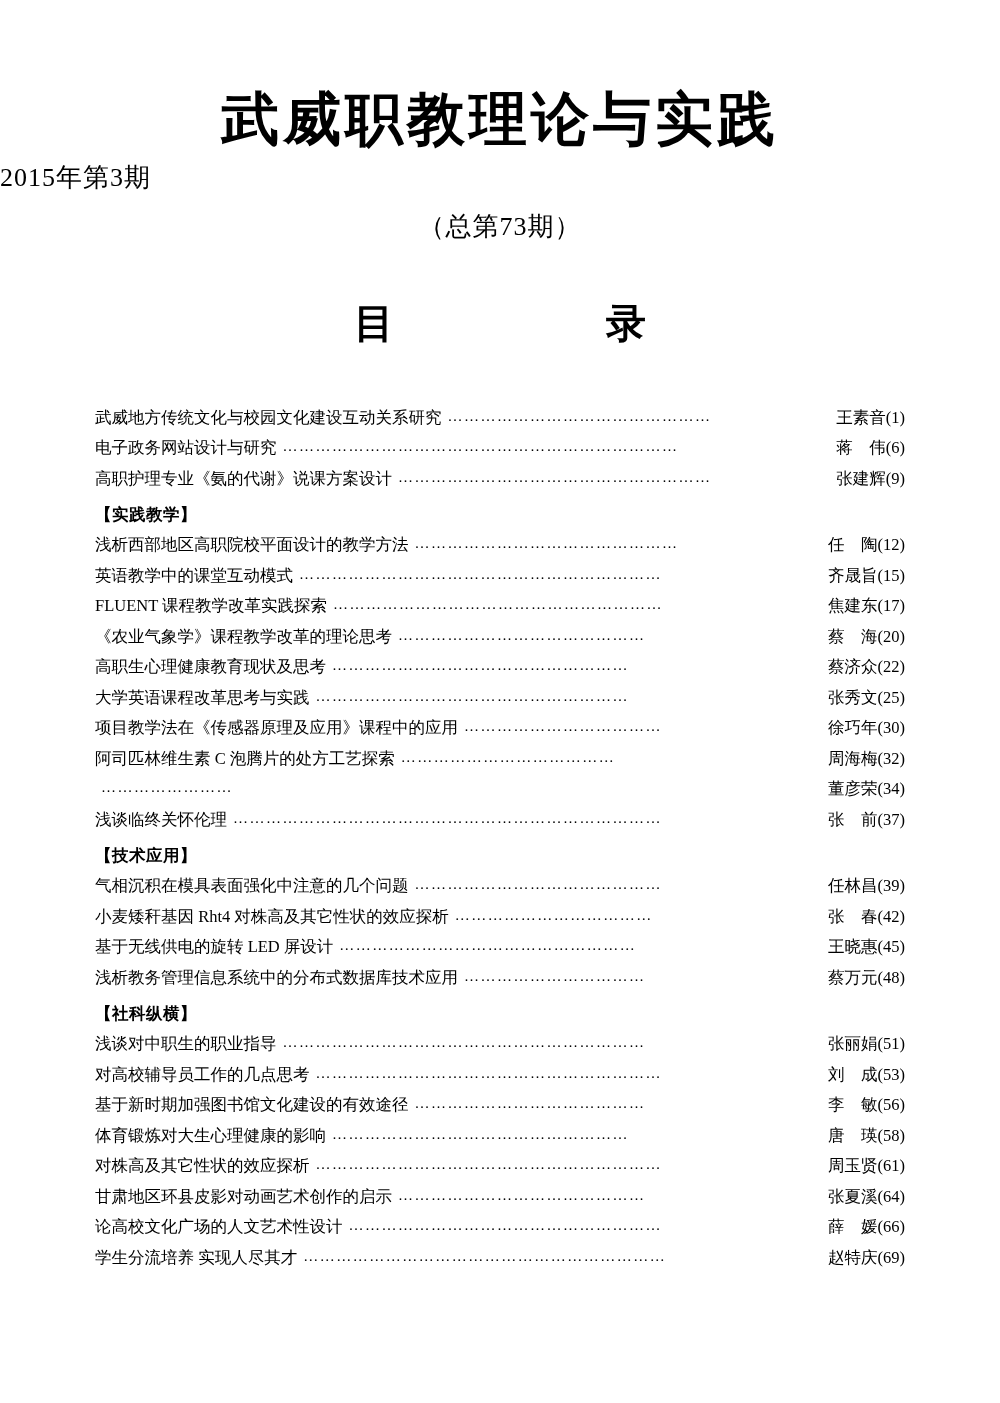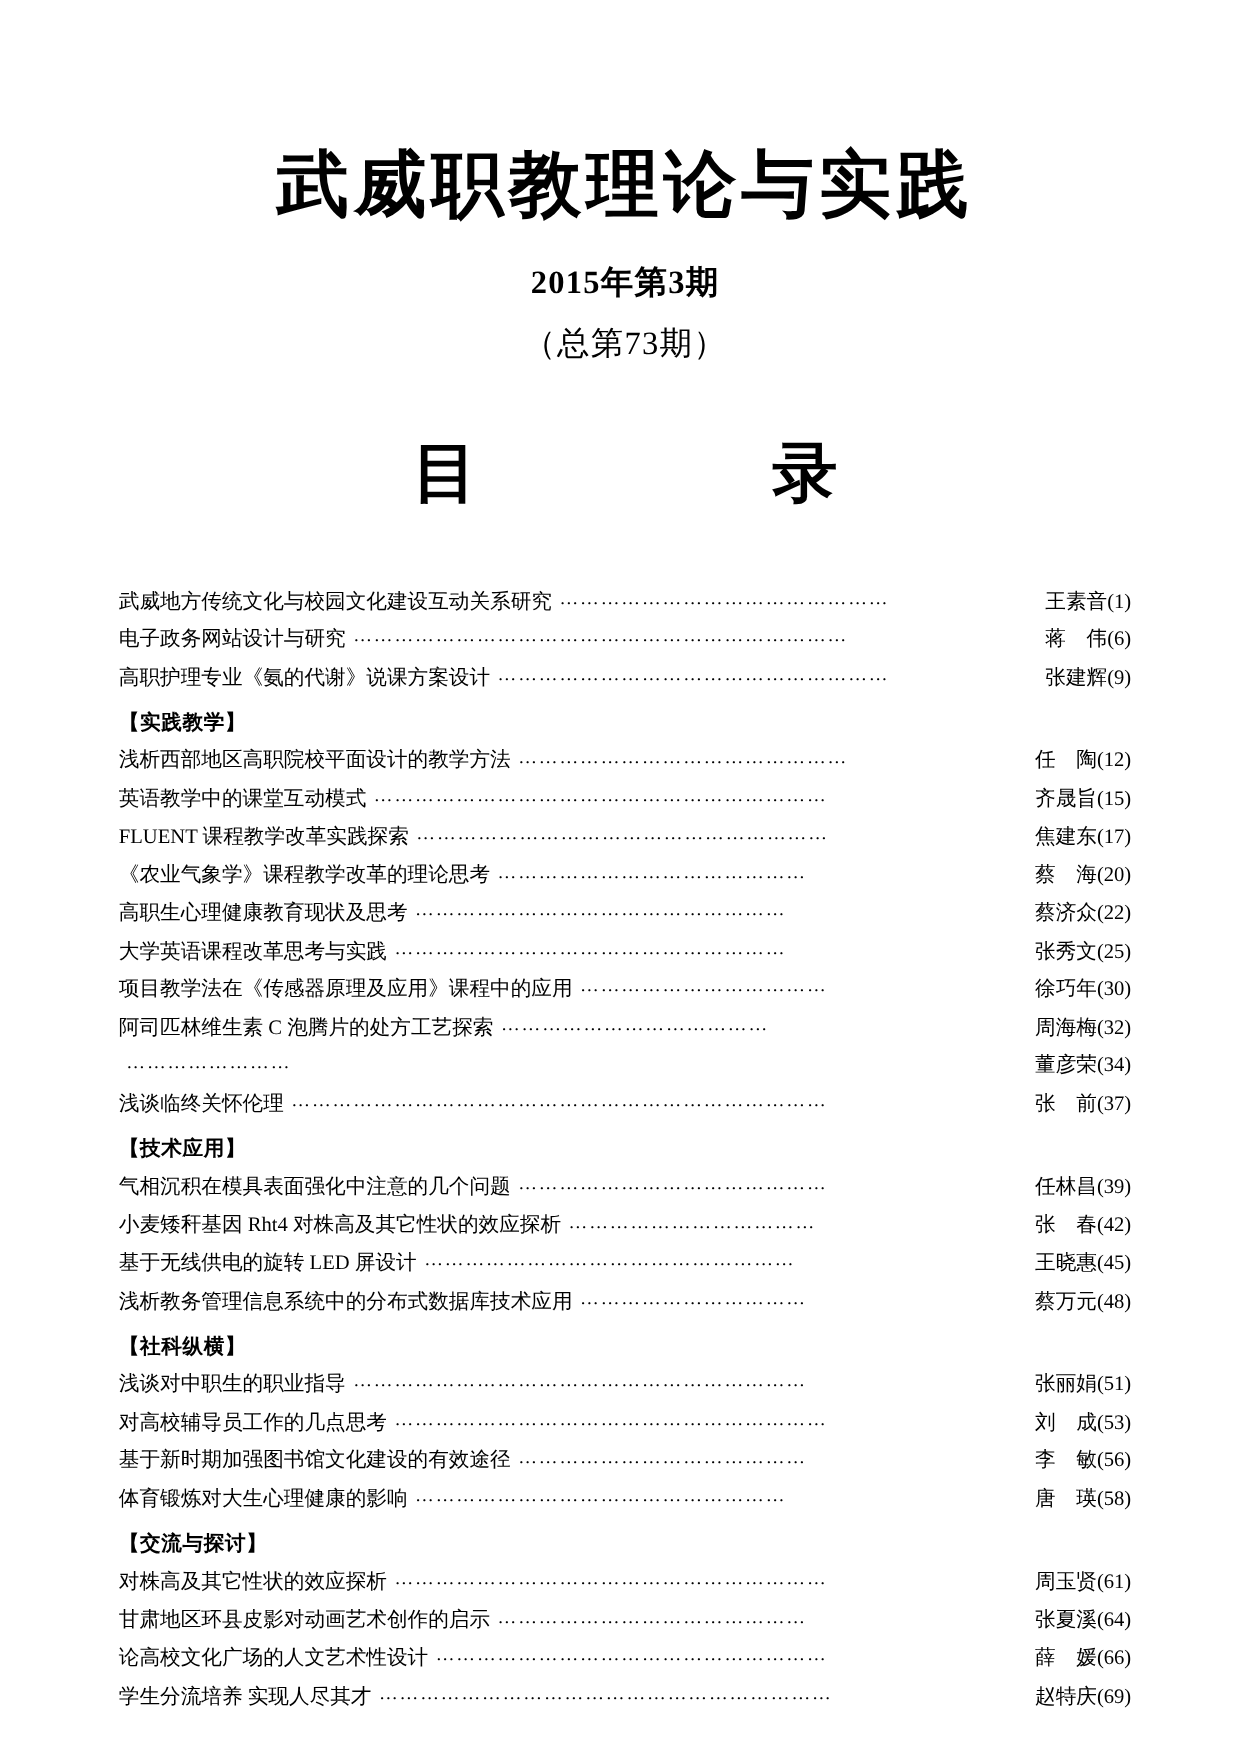--- a/index.html
+++ b/index.html
@@ -21,41 +21,40 @@
     box-sizing: border-box;
     padding: 0;
     position: relative;
   }
   .journal-title {
     text-align: center;
     font-family: "DejaVu Serif", "Liberation Serif", serif;
     font-weight: bold;
     font-size: 58px;
     letter-spacing: 4px;
-    margin-top: 116px;
+    margin-top: 88px;
     line-height: 1.1;
   }
   .issue-line {
-    text-align: center;
+    text-align: left;
     font-size: 26px;
-    margin-top: 28px;
+    margin-top: 8px;
     letter-spacing: 1px;
-    font-weight: bold;
   }
   .issue-sub {
     text-align: center;
     font-size: 26px;
     margin-top: 14px;
     letter-spacing: 1px;
   }
   .catalog-heading {
     text-align: center;
     font-family: "DejaVu Serif", "Liberation Serif", serif;
     font-weight: bold;
-    font-size: 52px;
+    font-size: 40px;
     margin-top: 52px;
     letter-spacing: 44px;
     text-indent: 44px;
   }
   .toc {
     margin: 52px 95px 0 95px;
   }
   .section-head {
     font-size: 16.5px;
     font-weight: bold;
@@ -201,21 +200,20 @@
       <div class="entry">
         <span class="entry-title">基于新时期加强图书馆文化建设的有效途径</span>
         <span class="entry-dots">……………………………………</span>
         <span class="entry-author"><span>李　敏</span><span>(56)</span></span>
       </div>
       <div class="entry">
         <span class="entry-title">体育锻炼对大生心理健康的影响</span>
         <span class="entry-dots">………………………………………………</span>
         <span class="entry-author"><span>唐　瑛</span><span>(58)</span></span>
       </div>
-      <div class="section-head">【交流与探讨】</div>
       <div class="entry">
         <span class="entry-title">对株高及其它性状的效应探析</span>
         <span class="entry-dots">………………………………………………………</span>
         <span class="entry-author"><span>周玉贤</span><span>(61)</span></span>
       </div>
       <div class="entry">
         <span class="entry-title">甘肃地区环县皮影对动画艺术创作的启示</span>
         <span class="entry-dots">………………………………………</span>
         <span class="entry-author"><span>张夏溪</span><span>(64)</span></span>
       </div>

